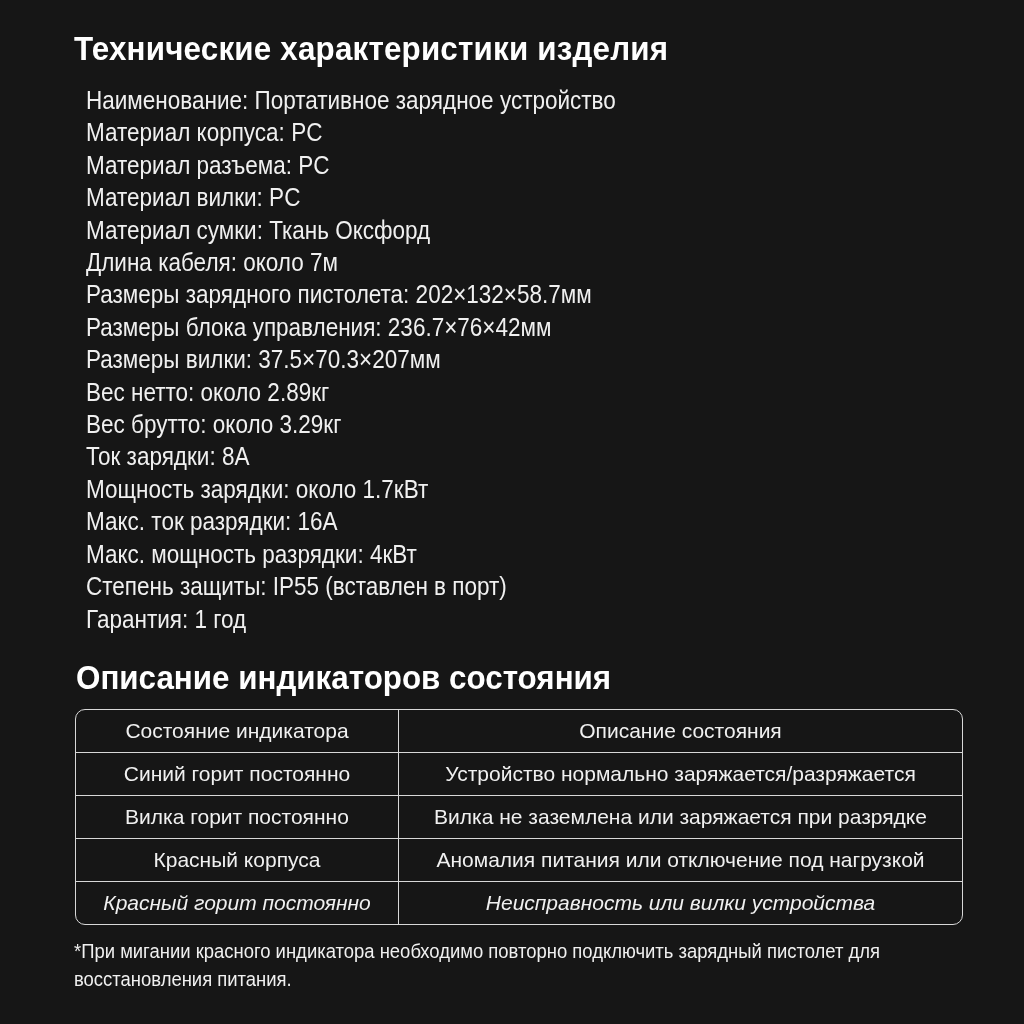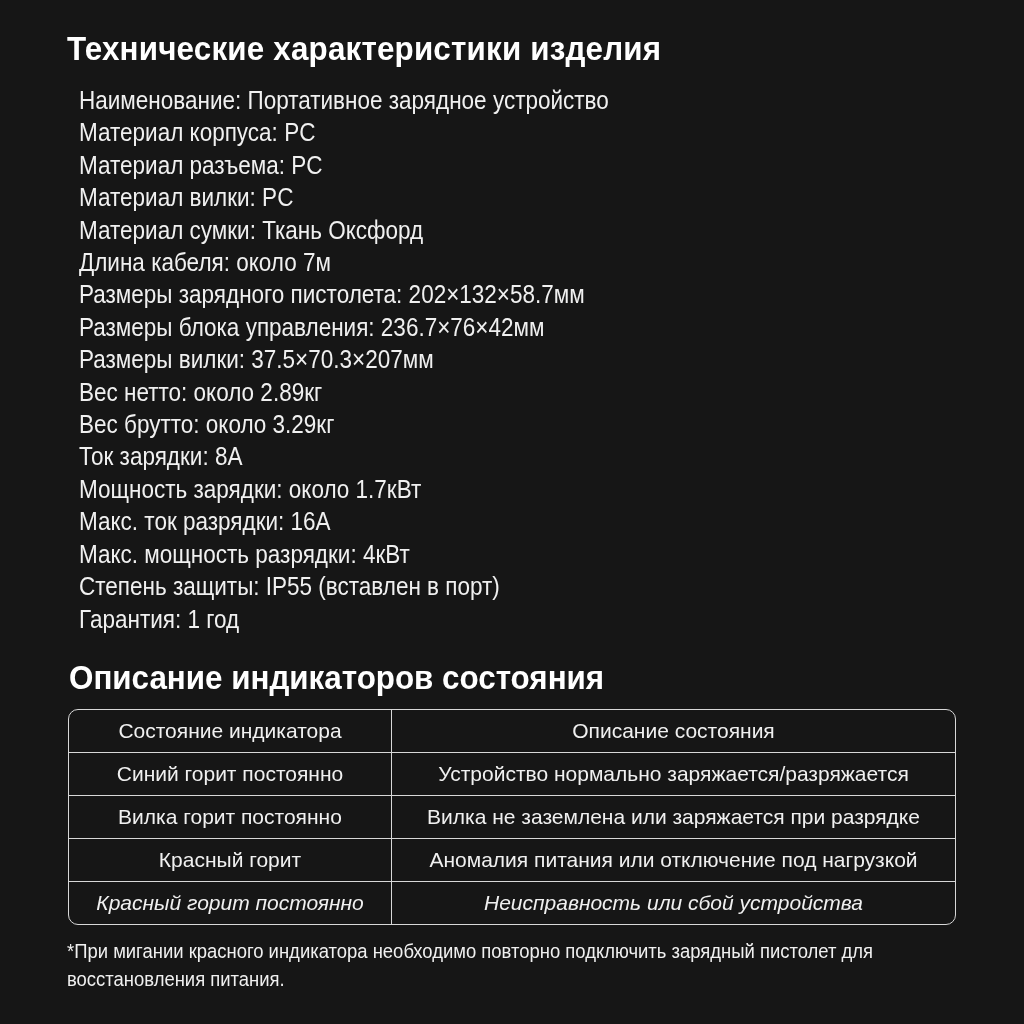--- a/index.html
+++ b/index.html
@@ -10,21 +10,21 @@
     body {
       width: 1024px;
       height: 1024px;
       overflow: hidden;
       color: #f2f2f2;
       font-family: "Liberation Sans", "DejaVu Sans", sans-serif;
       position: relative;
     }
     .page {
       position: absolute;
-      left: 67px;
+      left: 74px;
       top: 26px;
       width: 890px;
     }
     .h1 {
       font-size: 33px;
       font-weight: bold;
       line-height: 46px;
       letter-spacing: 0.2px;
       color: #ffffff;
       margin: 0 0 2px 0;
@@ -129,24 +129,24 @@
     <tbody>
       <tr>
         <td class="c1">Синий горит постоянно</td>
         <td>Устройство нормально заряжается/разряжается</td>
       </tr>
       <tr>
         <td class="c1">Вилка горит постоянно</td>
         <td>Вилка не заземлена или заряжается при разрядке</td>
       </tr>
       <tr>
-        <td class="c1">Красный горит</td>
+        <td class="c1">Красный корпуса</td>
         <td>Аномалия питания или отключение под нагрузкой</td>
       </tr>
       <tr>
         <td class="c1">Красный горит постоянно</td>
-        <td>Неисправность или сбой устройства</td>
+        <td>Неисправность или вилки устройства</td>
       </tr>
     </tbody>
   </table>
 
   <p class="note">*При мигании красного индикатора необходимо повторно подключить зарядный пистолет для восстановления питания.</p>
 </div>
 
 </body></html>

